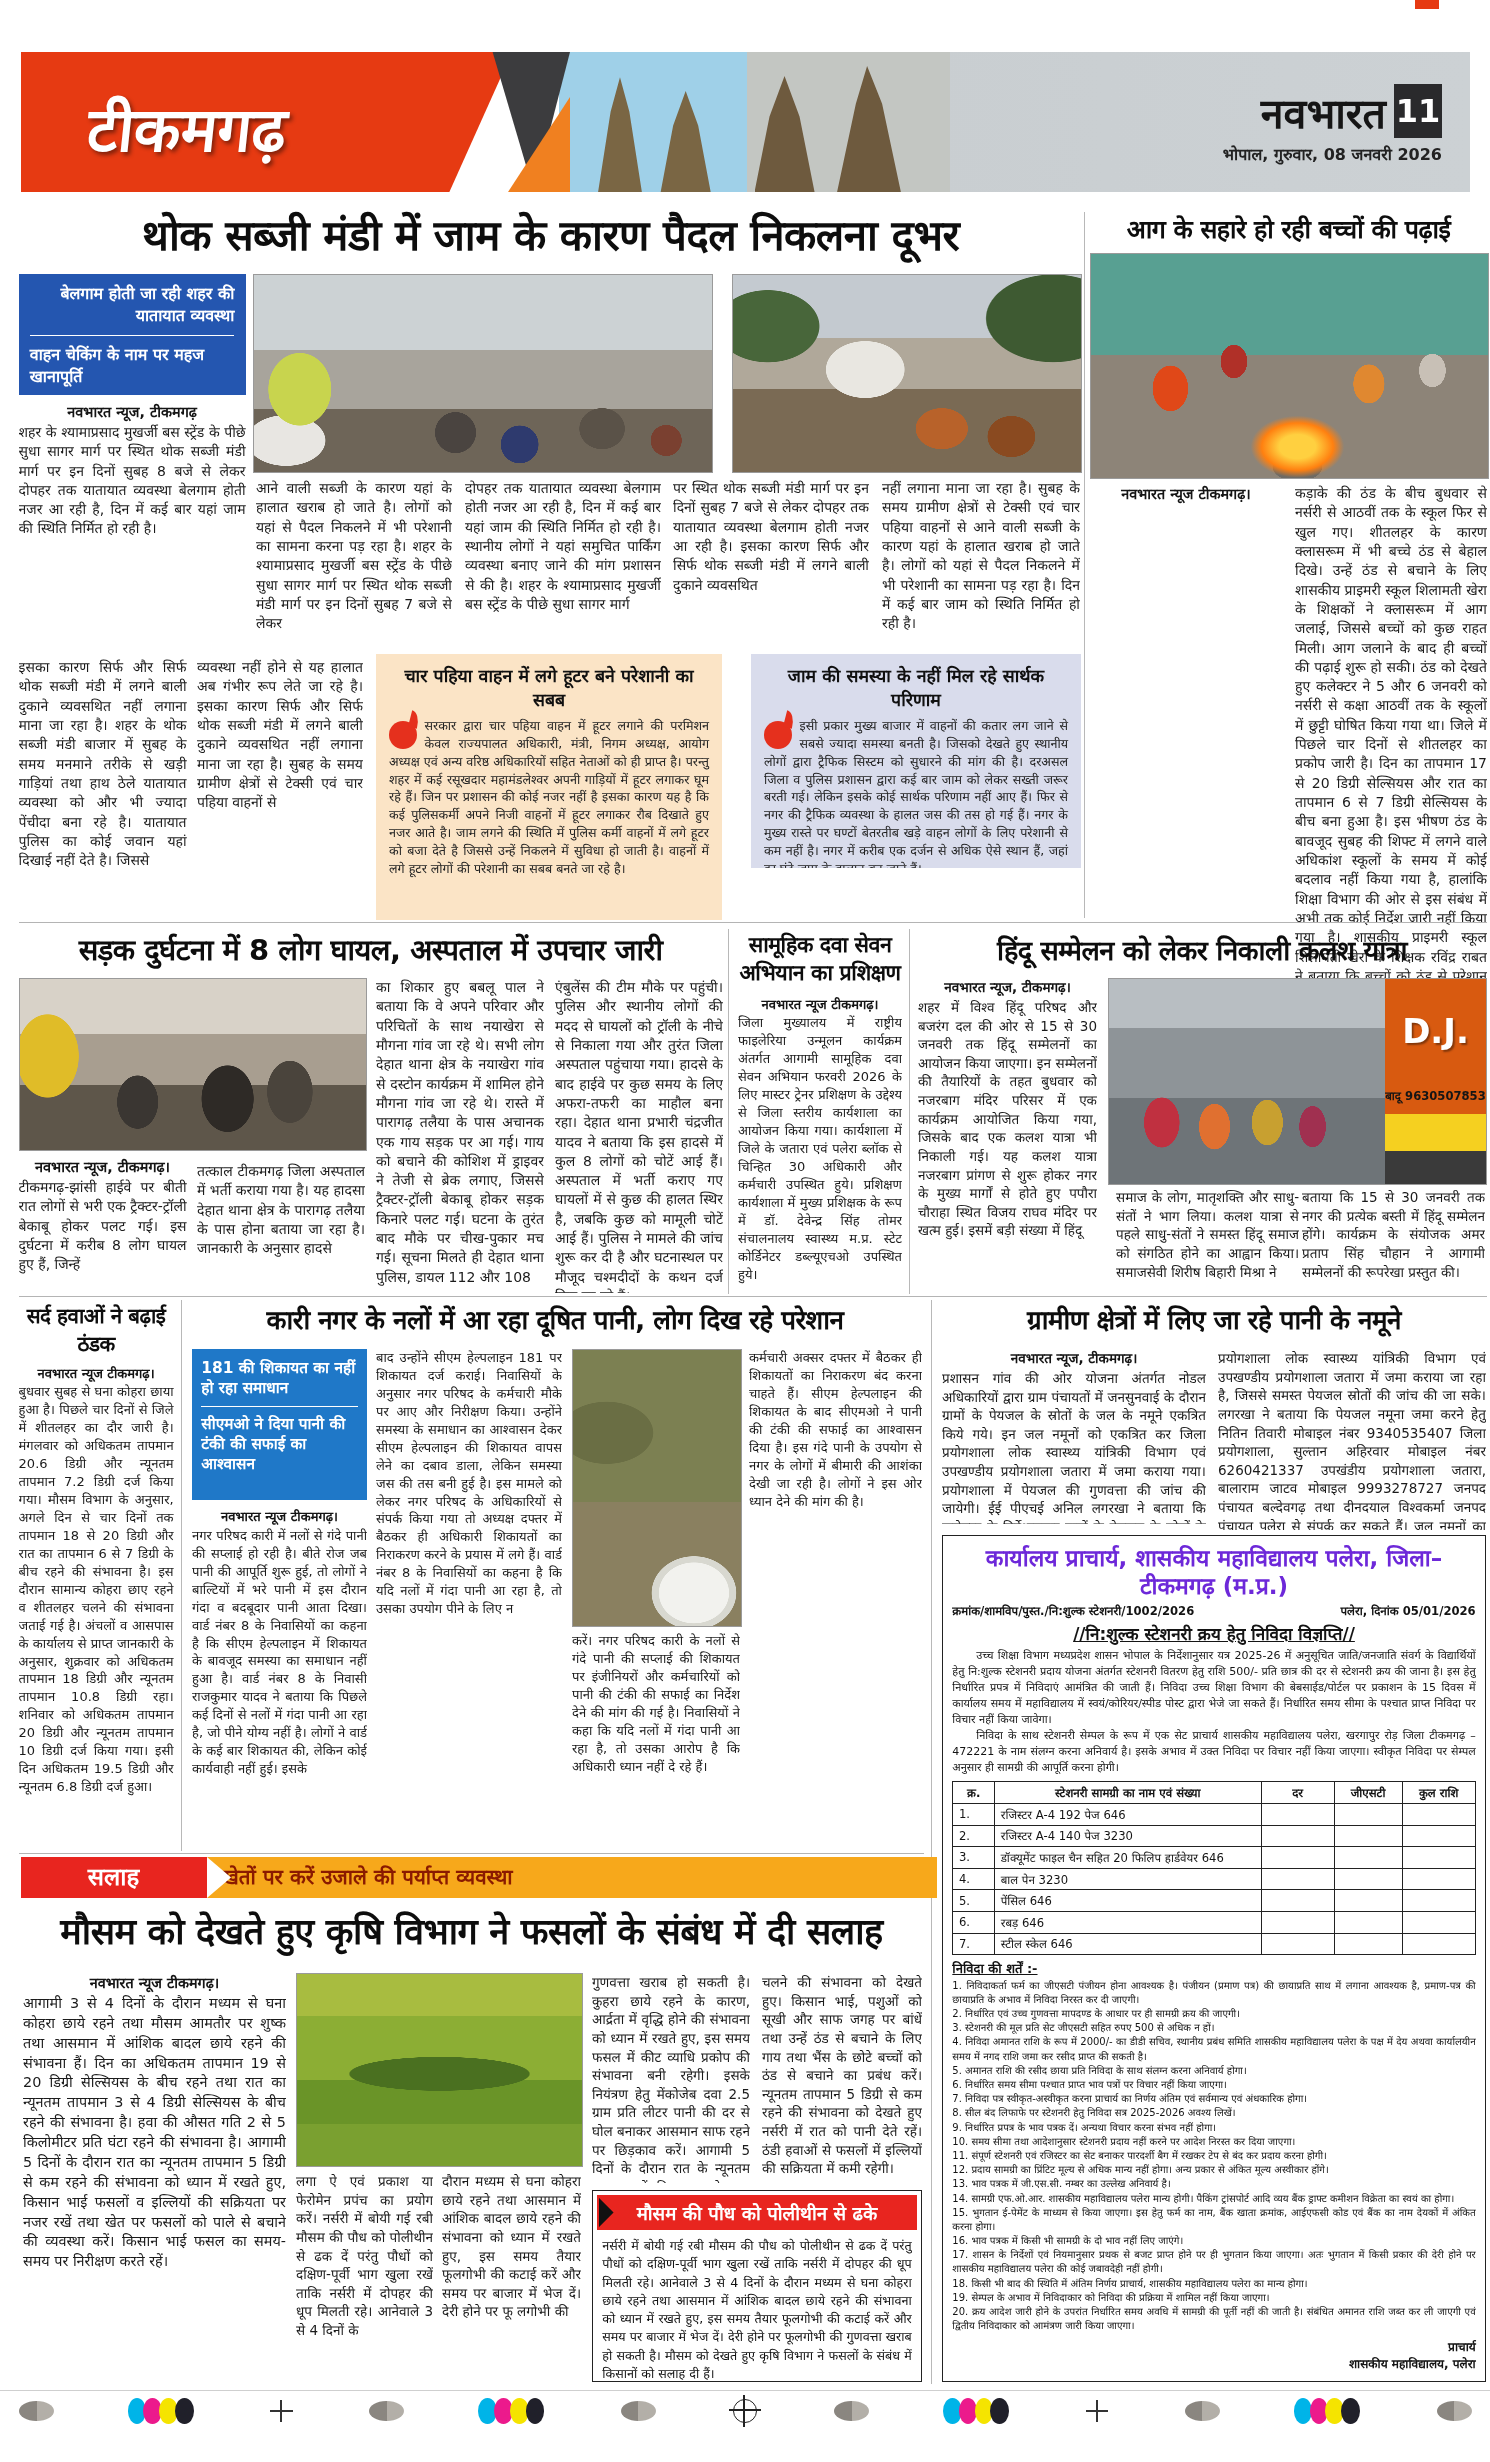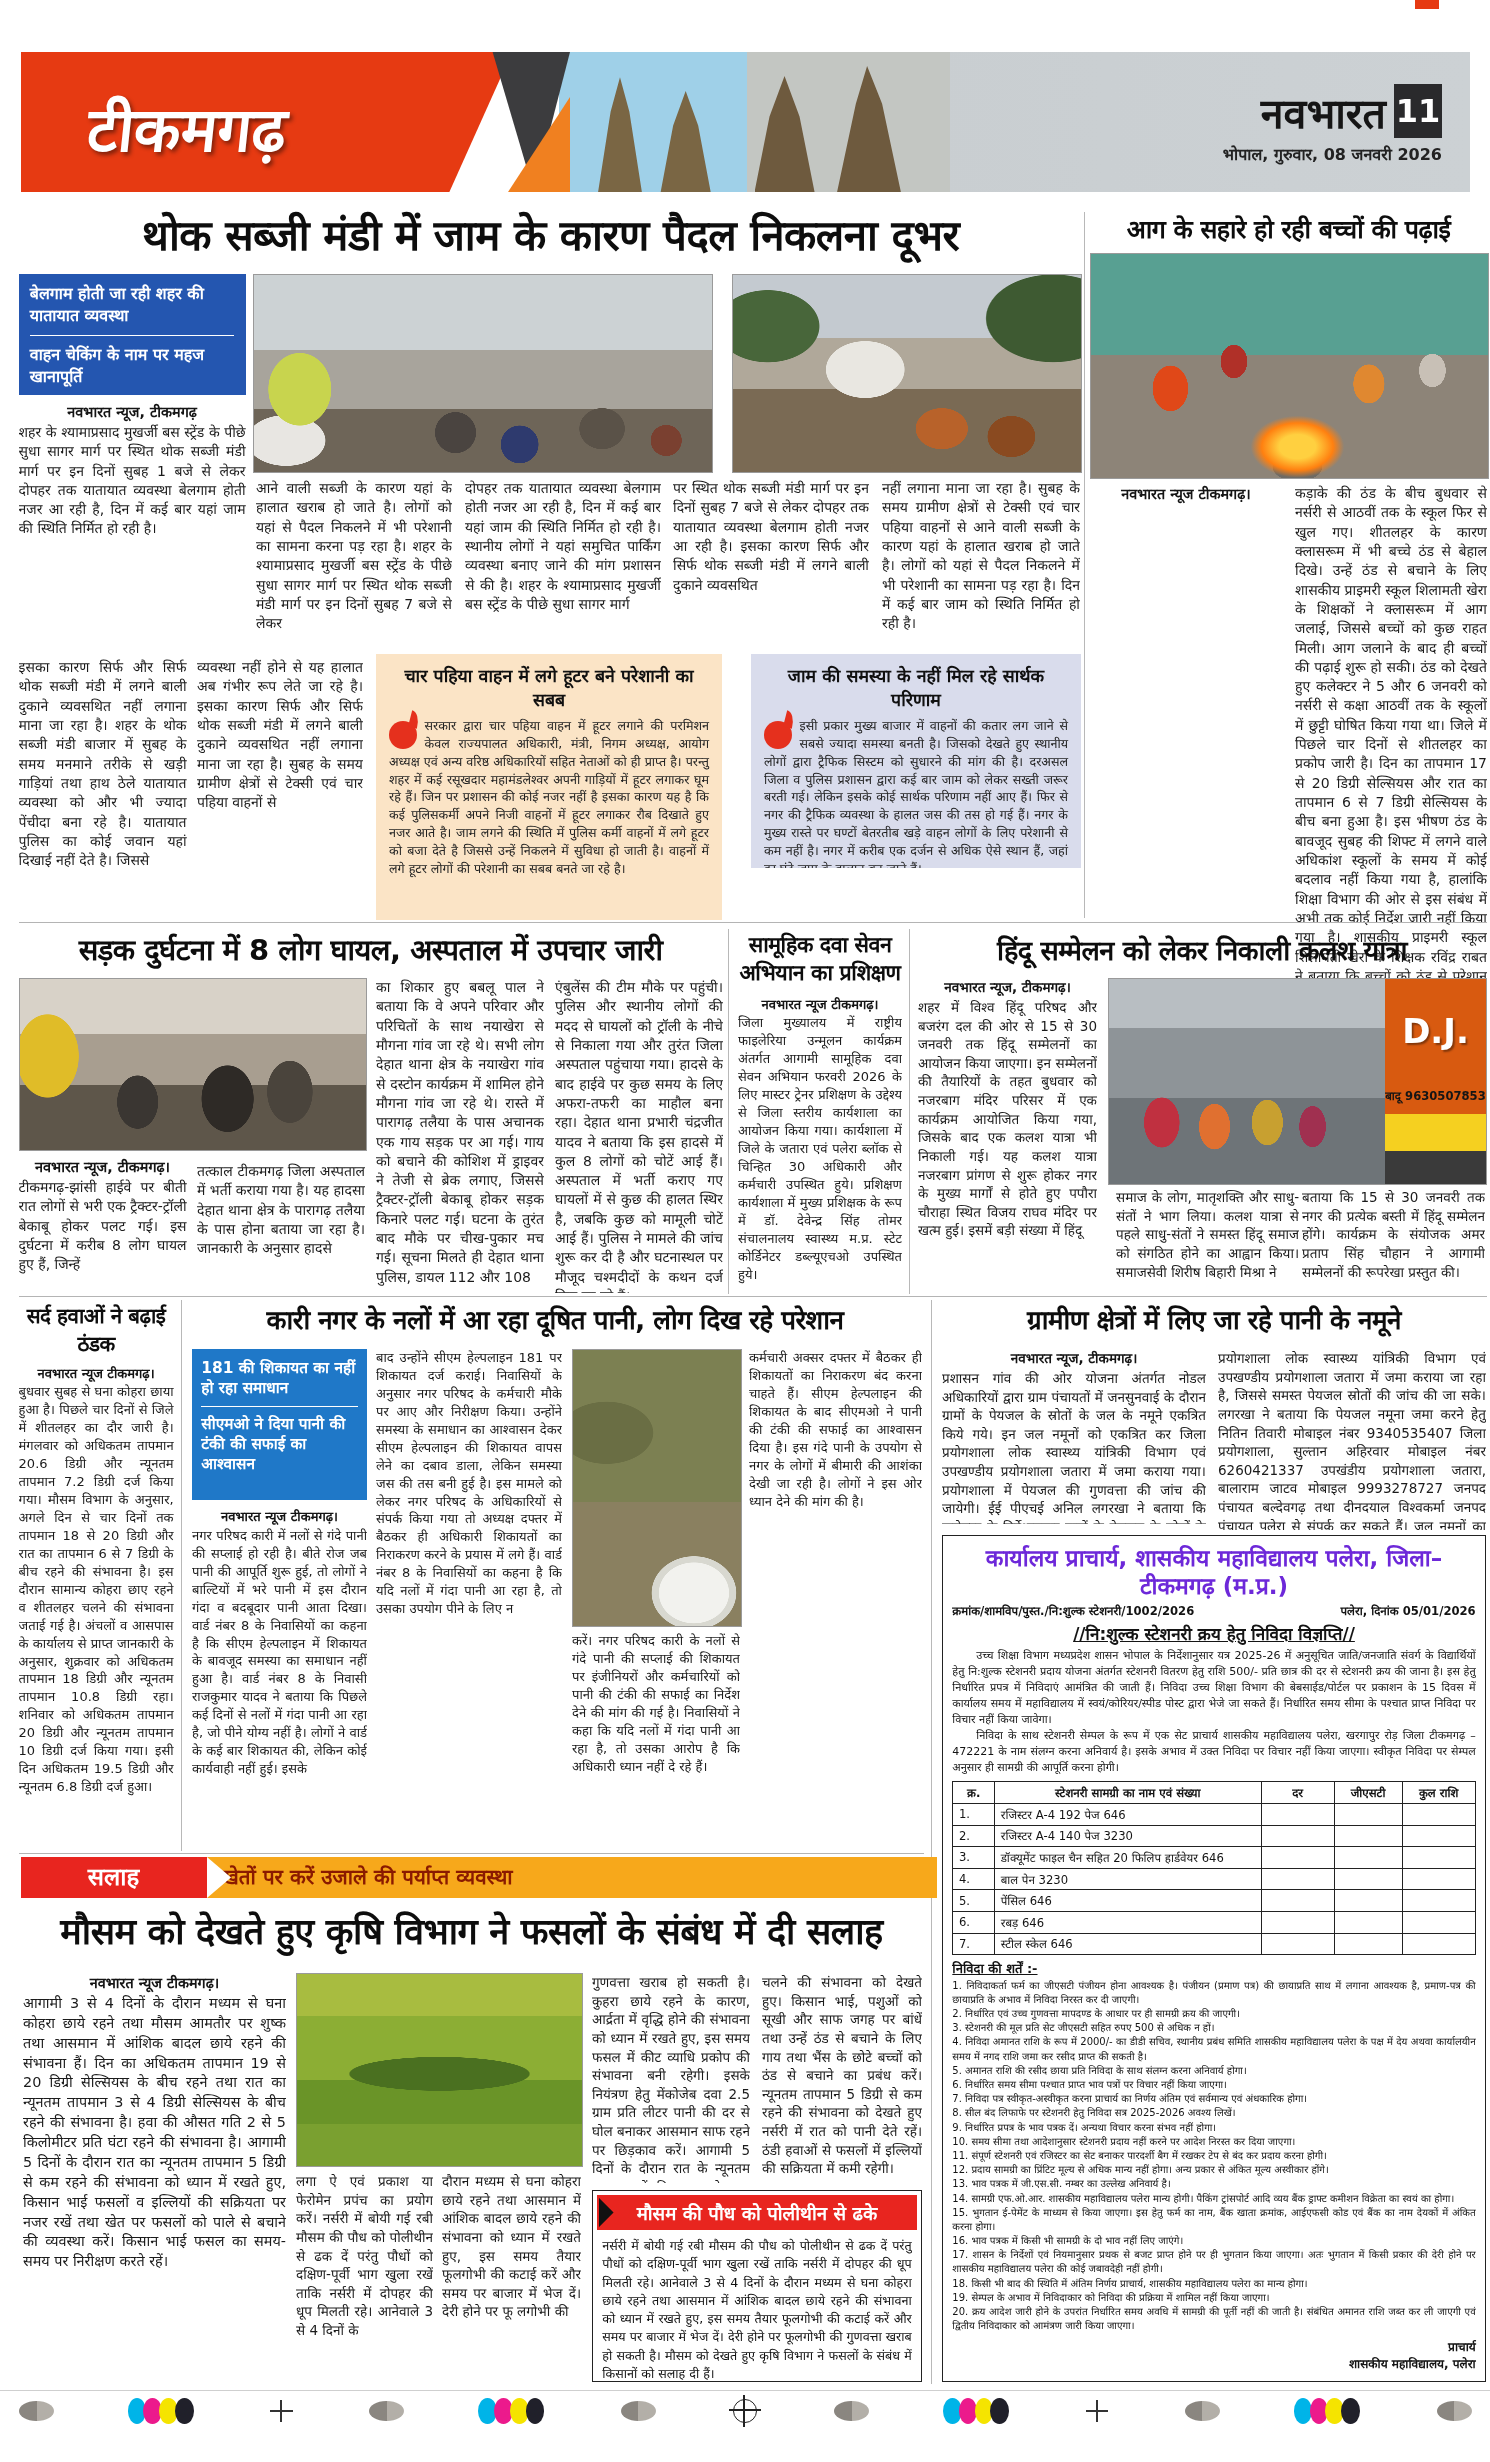--- a/index.html
+++ b/index.html
@@ -24,21 +24,21 @@
   .temple-a{position:absolute;left:6%;top:18%;width:40%;height:82%;background:#7a6644;
             clip-path:polygon(10% 100%,18% 30%,24% 0,30% 30%,38% 100%,50% 100%,58% 42%,66% 12%,74% 42%,82% 100%,0 100%);}
   .temple-b{position:absolute;left:50%;top:10%;width:48%;height:90%;background:#6e5a3e;
             clip-path:polygon(0 100%,8% 40%,16% 8%,24% 40%,32% 100%,44% 100%,54% 30%,60% 0,68% 30%,78% 100%,100% 100%);}
   .paper-name{font-size:41px;font-weight:700;color:#151515;text-align:right;}
   .pageno{background:#2a2a2c;color:#fff;font-size:32px;font-weight:700;text-align:center;line-height:54px;}
   .mast-date{font-size:16px;font-weight:700;color:#222;text-align:right;}
 
   
   .kicker{background:#2456b0;color:#fff;padding:9.3px 11.2px;overflow:hidden;}
-  .kicker .k1{font-size:16px;font-weight:700;line-height:1.35;padding-bottom:8.4px;border-bottom:1.9px solid #fff;}
+  .kicker .k1{font-size:16px;font-weight:700;line-height:1.35;padding-bottom:8.4px;border-bottom:1.9px solid #fff;text-align:right;}
   .kicker .k2{font-size:16px;font-weight:700;line-height:1.35;padding-top:8.4px;}
   .callout{padding:9.3px 13px;overflow:hidden;}
   .callout .ct{font-size:17.7px;font-weight:700;text-align:center;margin-bottom:5.6px;color:#101010;}
   .callout .cb{font-size:12.6px;line-height:1.42;text-align:justify;color:#222;}
   .co-orange{background:#fbe4c6;}
   .co-blue{background:#d9dcec;}
   .qmark{float:left;width:28px;height:28px;background:#e5301d;border-radius:50%;margin:3.7px 7.5px 1.9px 0;position:relative;}
   .qmark::before{content:"";position:absolute;right:-1.9px;top:-9.3px;width:9.3px;height:17px;background:#e5301d;
                  border-radius:0 100% 0 0;transform:rotate(14deg);}
 
@@ -157,21 +157,21 @@
   <div class="abs kicker" style="left:18.6px;top:274px;width:227px;height:121px;box-sizing:border-box;">
     <div class="k1">बेलगाम होती जा रही शहर की यातायात व्यवस्था</div>
     <div class="k2">वाहन चेकिंग के नाम पर महज खानापूर्ति</div>
   </div>
 
   <div class="abs ph ph-jam1" style="left:253px;top:274px;width:458px;height:197px;"></div>
   <div class="abs ph ph-jam2" style="left:732px;top:274px;width:348px;height:197px;"></div>
 
   <div class="abs" style="left:18.6px;top:402px;width:227px;height:251px;">
     <div class="dl">नवभारत न्यूज, टीकमगढ़</div>
-    <div class="bt" style="height:227px;">शहर के श्यामाप्रसाद मुखर्जी बस स्ट्रेंड के पीछे सुधा सागर मार्ग पर स्थित थोक सब्जी मंडी मार्ग पर इन दिनों सुबह 1 बजे से लेकर दोपहर तक यातायात व्यवस्था बेलगाम होती नजर आ रही है, दिन में कई बार यहां जाम की स्थिति निर्मित हो रही है।</div>
+    <div class="bt" style="height:227px;">शहर के श्यामाप्रसाद मुखर्जी बस स्ट्रेंड के पीछे सुधा सागर मार्ग पर स्थित थोक सब्जी मंडी मार्ग पर इन दिनों सुबह 8 बजे से लेकर दोपहर तक यातायात व्यवस्था बेलगाम होती नजर आ रही है, दिन में कई बार यहां जाम की स्थिति निर्मित हो रही है।</div>
   </div>
   <div class="abs bt" style="left:256px;top:479px;width:196px;height:173px;">आने वाली सब्जी के कारण यहां के हालात खराब हो जाते है। लोगों को यहां से पैदल निकलने में भी परेशानी का सामना करना पड़ रहा है। शहर के श्यामाप्रसाद मुखर्जी बस स्ट्रेंड के पीछे सुधा सागर मार्ग पर स्थित थोक सब्जी मंडी मार्ग पर इन दिनों सुबह 7 बजे से लेकर</div>
   <div class="abs bt" style="left:465px;top:479px;width:196px;height:173px;">दोपहर तक यातायात व्यवस्था बेलगाम होती नजर आ रही है, दिन में कई बार यहां जाम की स्थिति निर्मित हो रही है। स्थानीय लोगों ने यहां समुचित पार्किंग व्यवस्था बनाए जाने की मांग प्रशासन से की है। शहर के श्यामाप्रसाद मुखर्जी बस स्ट्रेंड के पीछे सुधा सागर मार्ग</div>
   <div class="abs bt" style="left:673px;top:479px;width:196px;height:173px;">पर स्थित थोक सब्जी मंडी मार्ग पर इन दिनों सुबह 7 बजे से लेकर दोपहर तक यातायात व्यवस्था बेलगाम होती नजर आ रही है। इसका कारण सिर्फ और सिर्फ थोक सब्जी मंडी में लगने बाली दुकाने व्यवसथित</div>
   <div class="abs bt" style="left:882px;top:479px;width:198px;height:173px;">नहीं लगाना माना जा रहा है। सुबह के समय ग्रामीण क्षेत्रों से टेक्सी एवं चार पहिया वाहनों से आने वाली सब्जी के कारण यहां के हालात खराब हो जाते है। लोगों को यहां से पैदल निकलने में भी परेशानी का सामना पड़ रहा है। दिन में कई बार जाम को स्थिति निर्मित हो रही है।</div>
   <div class="abs bt" style="left:18.6px;top:658px;width:168px;height:263px;">इसका कारण सिर्फ और सिर्फ थोक सब्जी मंडी में लगने बाली दुकाने व्यवसथित नहीं लगाना माना जा रहा है। शहर के थोक सब्जी मंडी बाजार में सुबह के समय मनमाने तरीके से खड़ी गाड़ियां तथा हाथ ठेले यातायात व्यवस्था को और भी ज्यादा पेंचीदा बना रहे है। यातायात पुलिस का कोई जवान यहां दिखाई नहीं देते है। जिससे</div>
   <div class="abs bt" style="left:197px;top:658px;width:166px;height:263px;">व्यवस्था नहीं होने से यह हालात अब गंभीर रूप लेते जा रहे है। इसका कारण सिर्फ और सिर्फ थोक सब्जी मंडी में लगने बाली दुकाने व्यवसथित नहीं लगाना माना जा रहा है। सुबह के समय ग्रामीण क्षेत्रों से टेक्सी एवं चार पहिया वाहनों से</div>
 
   <div class="abs callout co-orange" style="left:376px;top:654px;width:346px;height:266px;box-sizing:border-box;">
     <div class="ct">चार पहिया वाहन में लगे हूटर बने परेशानी का सबब</div>

